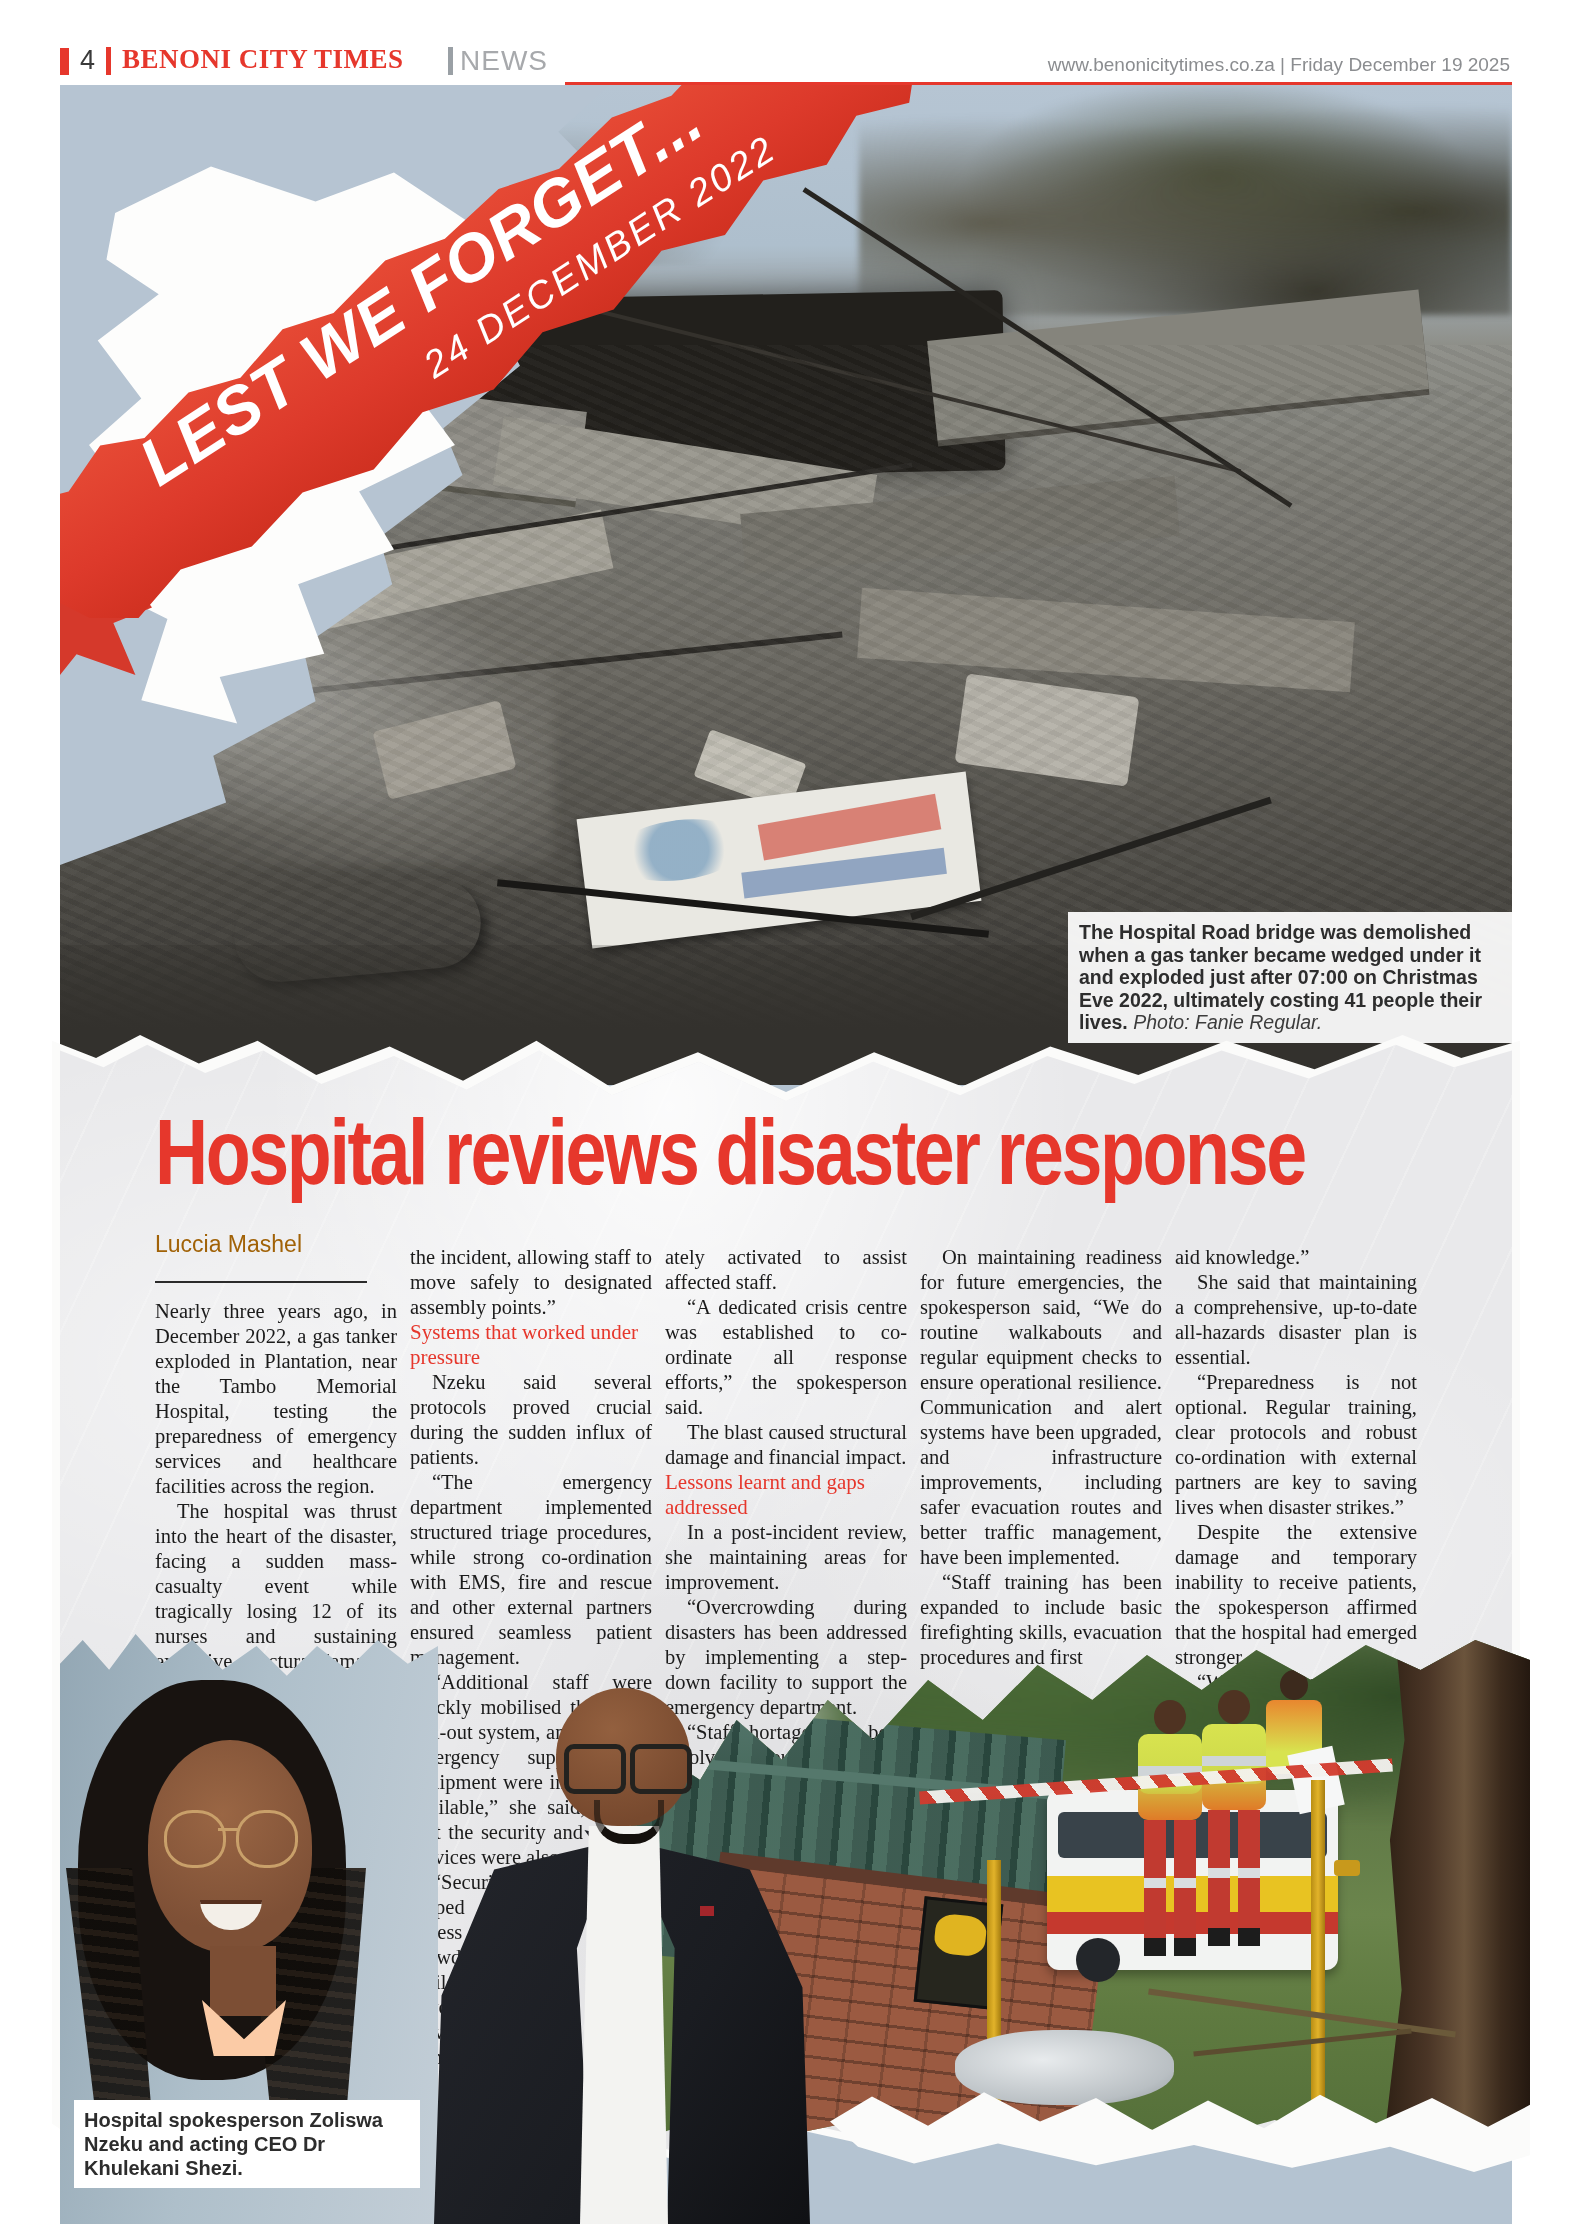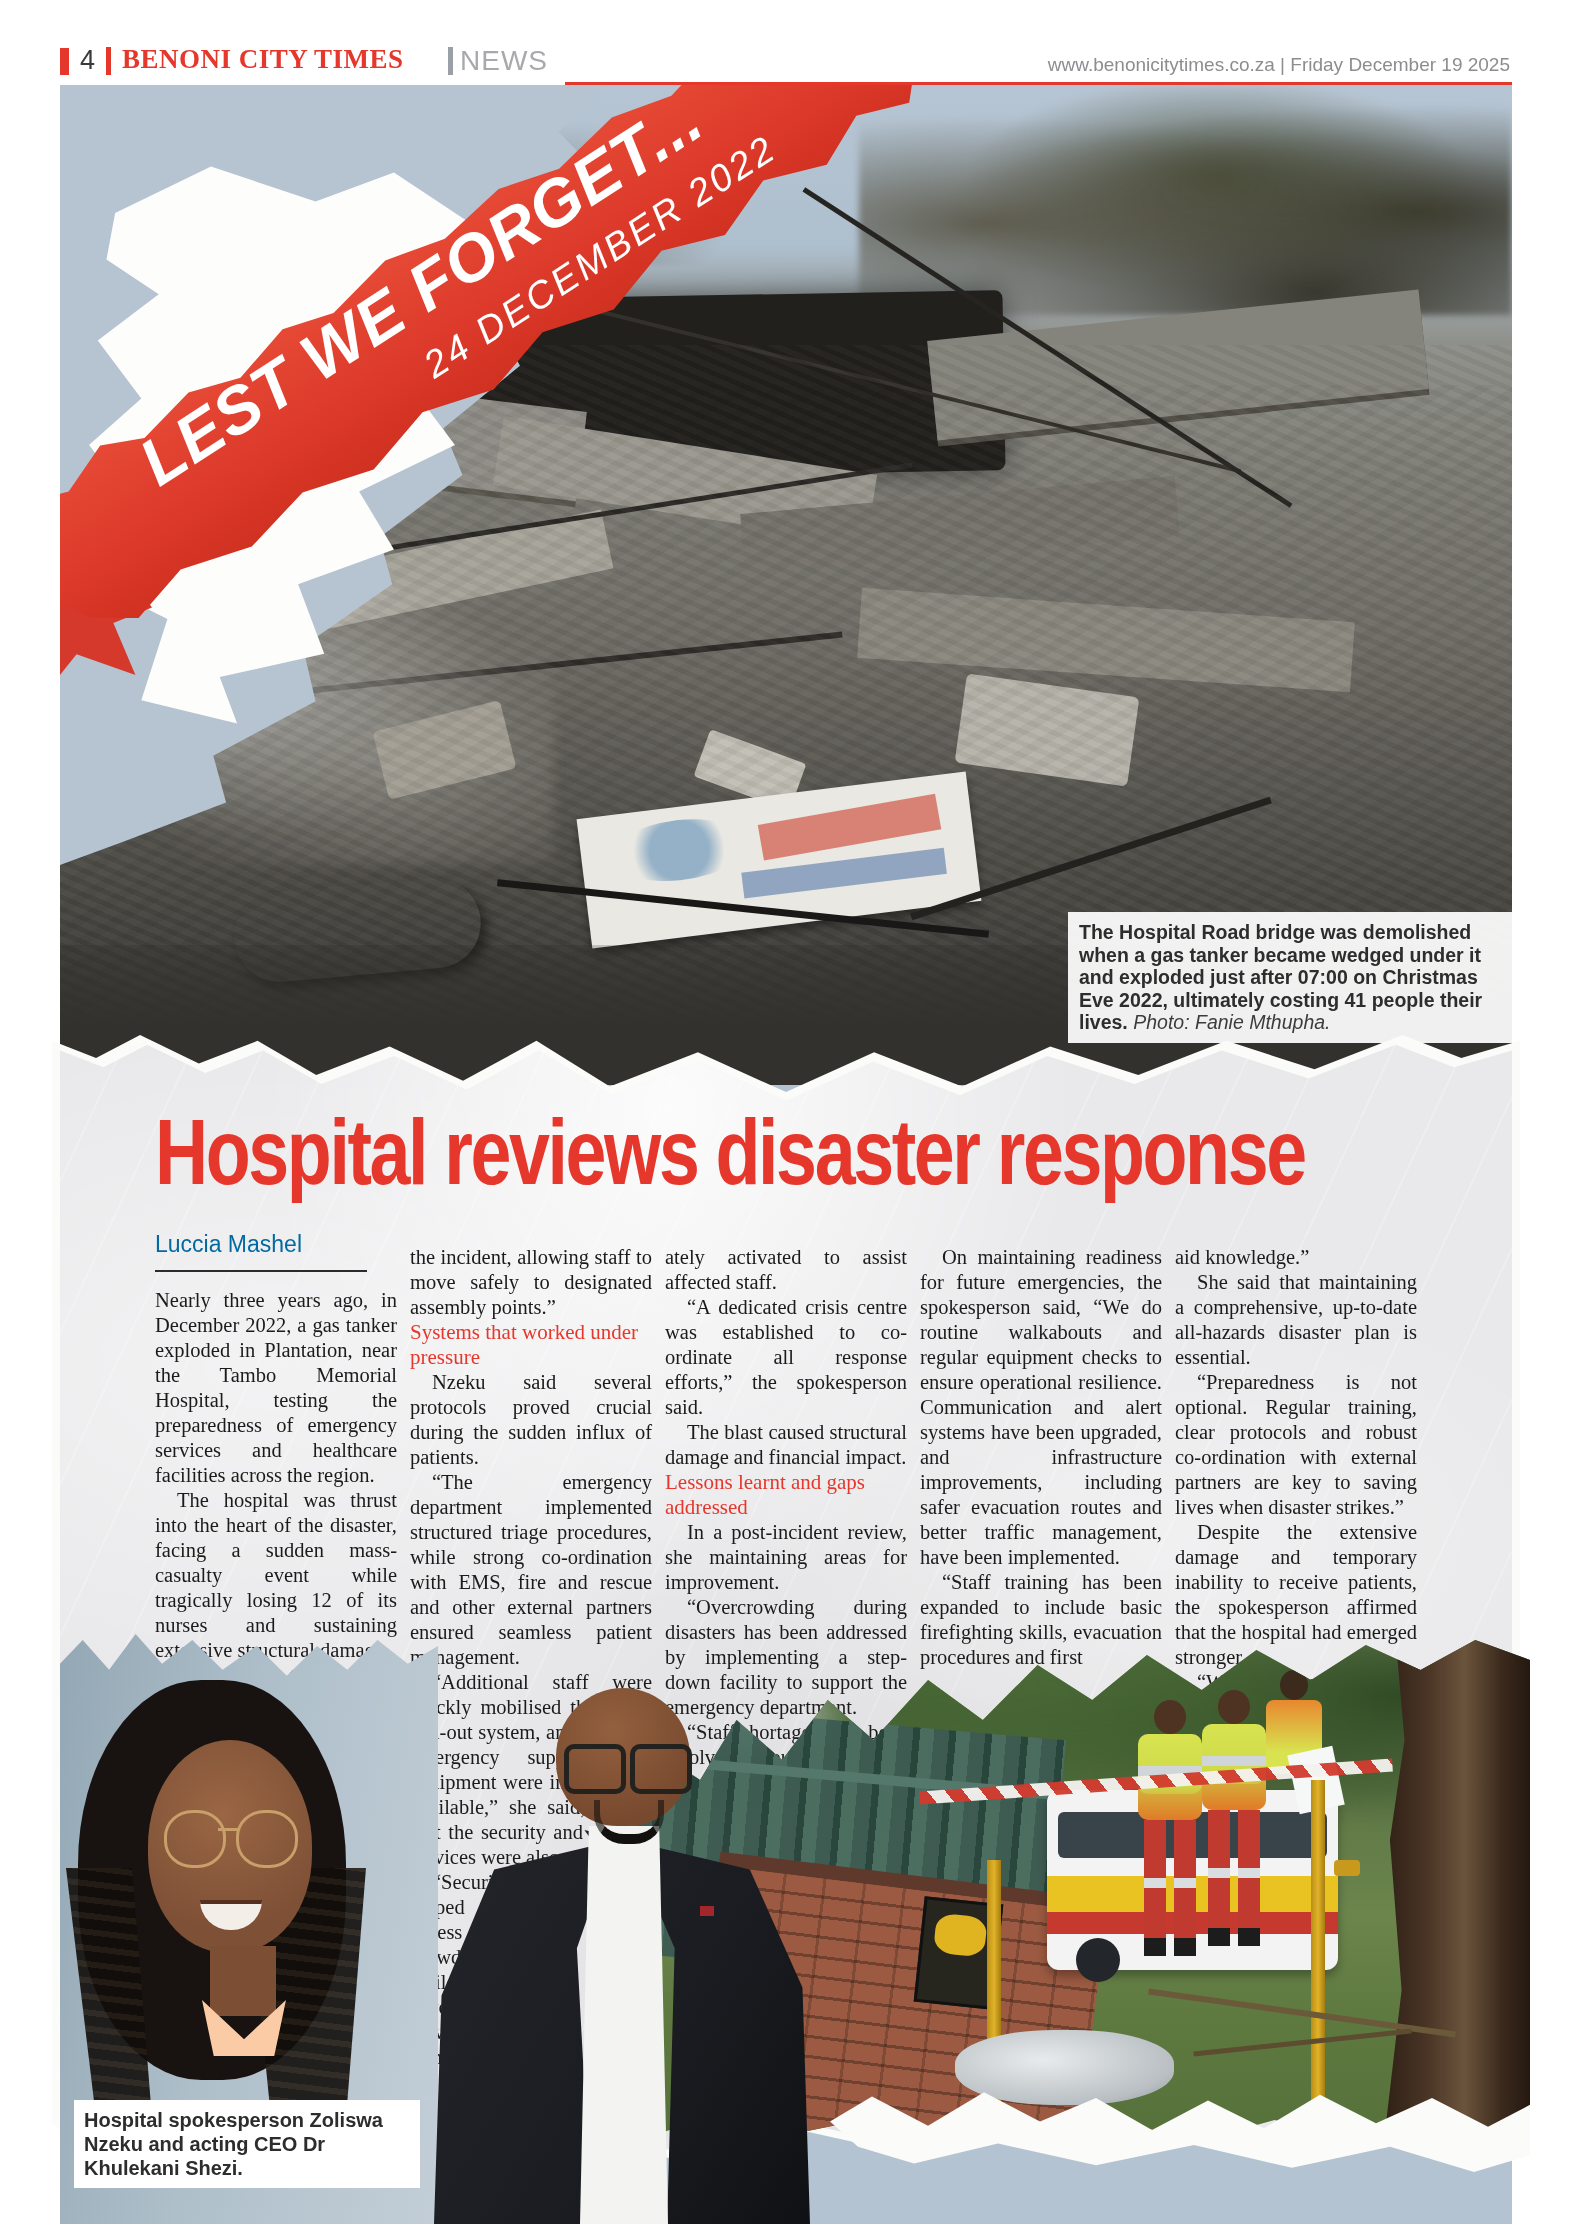--- a/index.html
+++ b/index.html
@@ -116,21 +116,21 @@
 
   .headline{position:absolute;left:95px;top:72px;font-size:92px;font-weight:800;color:#e6372c;
      letter-spacing:-3px;white-space:nowrap;transform:scaleX(.8);transform-origin:left top;
      font-family:"Liberation Sans",sans-serif;}
 
   .col{position:absolute;width:242px;font-family:"Liberation Serif",serif;font-size:20.5px;
        line-height:25px;color:#1b1b1b;text-align:justify;}
   .col p{margin:0;}
   .col p.indent{text-indent:22px;}
   .col p.subhead{color:#e6372c;font-size:21px;line-height:25px;text-align:left;}
-  .byline{font-family:"Liberation Sans",sans-serif;font-size:23px;color:#0369a1;padding-bottom:13px;}
+  .byline{font-family:"Liberation Sans",sans-serif;font-size:23px;color:#a16207;padding-bottom:24px;}
   .byline-rule{width:212px;height:2px;background:#2b2b2b;margin-bottom:16px;}
   .wrap-spacer-left{float:left;width:158px;height:330px;margin-top:150px;
      shape-outside:polygon(0 0,30% 0,85% 45%,100% 100%,0 100%);shape-margin:8px;}
   .wrap-spacer-right{float:right;width:122px;height:330px;
      shape-outside:polygon(55% 0,100% 0,100% 100%,0 100%,10% 55%);shape-margin:8px;}
 
   
   .photo-left{position:absolute;left:60px;top:1628px;width:378px;height:596px;overflow:hidden;
      background:linear-gradient(100deg,#93a7b4 0%,#aebfca 45%,#c3ced7 100%);
      clip-path:polygon(0 6%,6% 2%,13% 7%,20% 1%,27% 6%,35% 2%,43% 7%,52% 3%,60% 8%,68% 3%,76% 7%,
@@ -294,21 +294,21 @@
     <div class="sign-leg2"></div>
     <div class="fg-dark"></div>
     <div class="tear-sky"></div>
     <div class="tear-white"></div>
     <div class="ribbon-scrap"></div>
     <div class="ribbon">
       <div class="ribbon-l1">LEST WE FORGET...</div>
       <div class="ribbon-l2">24 DECEMBER 2022</div>
     </div>
     <div class="photo-cap">
-      <span>The Hospital Road bridge was demolished when a gas tanker became wedged under it and exploded just after 07:00 on Christmas Eve 2022, ultimately costing 41 people their lives. </span><span class="credit">Photo: Fanie Mthupha.</span>
+      <span>The Hospital Road bridge was demolished when a gas tanker became wedged under it and exploded just after 07:00 on Christmas Eve 2022, ultimately costing 41 people their lives. </span><span class="credit">Photo: Fanie Regular.</span>
     </div>
   </div>
 
   <div class="paper-fringe"></div>
   <div class="paper">
     <div class="headline">Hospital reviews disaster response</div>
 
     <div class="col" style="left:95px;top:204px;">
       <div class="byline">Luccia Mashel</div>
       <div class="byline-rule"></div>

